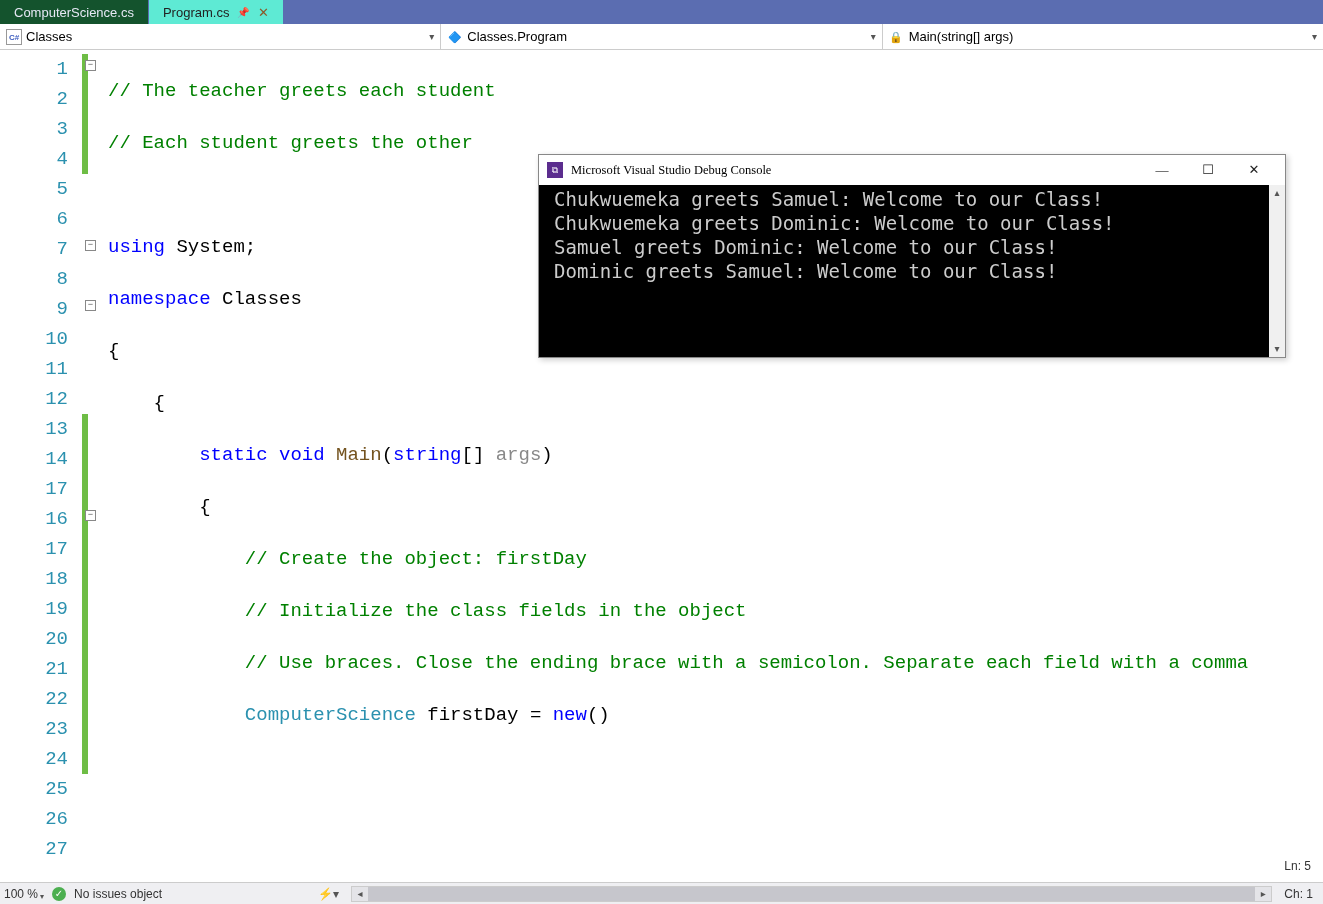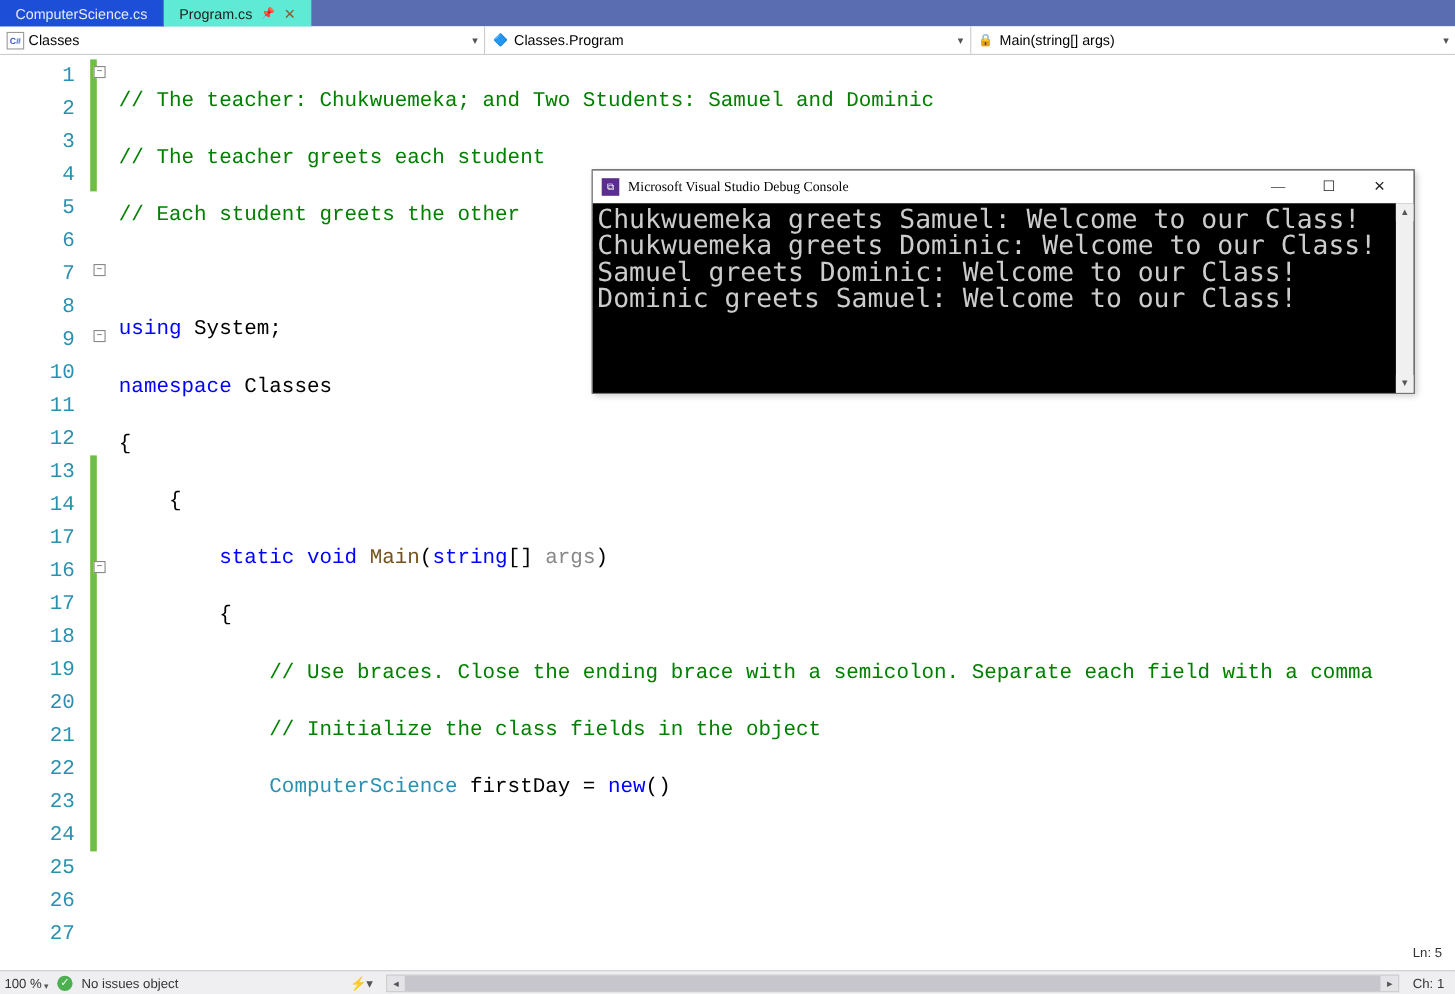--- a/index.html
+++ b/index.html
@@ -2,21 +2,21 @@
 <html><head>
 <meta charset="utf-8">
 <style>
 * { margin:0; padding:0; box-sizing:border-box; }
 body { font-family:"Segoe UI",Tahoma,sans-serif; font-size:13px; background:#fff; width:1323px; height:904px; overflow:hidden; position:relative; }
 
 
 .tab-bar { height:24px; background:#5b6db1; display:flex; align-items:stretch; }
 .tab { padding:0 14px; display:flex; align-items:center; color:#e6e8f5; font-size:13px; cursor:pointer; gap:8px; }
 .tab.active { background:#5eead4; color:#222; }
-.tab.inactive { background:#1d4ed8; border-right:1px solid #5b6db1; }
+.tab.inactive { background:#14532d; border-right:1px solid #5b6db1; }
 .tab .pin { font-size:10px; color:#555; }
 .tab .close { font-size:13px; color:#8a5a2a; }
 
 
 .nav-row { height:26px; background:#fff; border-bottom:1px solid #ccc; display:flex; align-items:center; }
 .nav-cell { flex:1; display:flex; align-items:center; padding:0 6px; border-right:1px solid #ccc; height:100%; position:relative; }
 .nav-cell:last-child { border-right:none; }
 .nav-icon { display:inline-block; width:16px; height:16px; margin-right:4px; font-size:11px; text-align:center; line-height:16px; }
 .nav-icon.cs { background:#fff; border:1px solid #999; color:#3b5bbf; font-size:8px; font-weight:bold; }
 .nav-icon.class { color:#d89c3c; }
@@ -40,21 +40,21 @@
 .c-method  { color:#74531f;text-align:center; }
 .c-param   { color:#888; }
 .c-text    { color:#000; }
 
 
 .console { position:absolute; top:154px; left:538px; width:748px; height:204px; background:#000; border:1px solid #888; box-shadow:2px 2px 6px rgba(0,0,0,.2); }
 .console .titlebar { height:30px; background:#fff; display:flex; align-items:center; padding:0 8px; color:#000; font-family:"Segoe UI"; font-size:12.5px; }
 .console .titlebar .vs-icon { width:16px; height:16px; background:#5b2d8e; color:#fff; font-size:9px; text-align:center; line-height:16px; margin-right:8px; }
 .console .titlebar .ctrls { margin-left:auto; display:flex; gap:0; }
 .console .titlebar .ctrl { width:46px; height:30px; display:flex; align-items:center; justify-content:center; font-size:13px; color:#222; }
-.console .body { position:absolute; top:30px; left:0; right:16px; bottom:0; background:#000; color:#ccc; font-family:Consolas,monospace; font-size:24px; line-height:24px; padding:2px 4px; white-space:pre; }
+.console .body { position:absolute; top:30px; left:0; right:16px; bottom:0; background:#000; color:#ccc; font-family:Consolas,monospace; font-size:19px; line-height:24px; padding:2px 15px; white-space:pre; }
 .console .scroll { position:absolute; top:30px; right:0; bottom:0; width:16px; background:#f0f0f0; }
 .console .scroll .up, .console .scroll .dn { height:16px; text-align:center; font-size:10px; color:#555; background:#f0f0f0; line-height:16px; }
 .console .scroll .dn { position:absolute; bottom:0; width:100%; }
 
 
 .status { position:absolute; bottom:0; left:0; right:0; height:22px; background:#efeff2; border-top:1px solid #ccc; display:flex; align-items:center; font-size:12px; color:#333; padding:0 4px; gap:8px; }
 .status .zoom-dd { display:flex; align-items:flex-end; gap:2px; }
 .status .zoom-dd .arr { font-size:8px; color:#555; }
 .status .ok-icon { width:14px; height:14px; border-radius:50%; background:#4caf50; color:#fff; font-size:10px; text-align:center; line-height:14px; }
 .status .lightning { color:#555; }
@@ -127,32 +127,32 @@
   </div>
   <div class="fold-col">
     <div class="mark-bar" style="top:4px;height:120px"></div>
     <div class="mark-bar" style="top:364px;height:360px"></div>
     <div class="fold-box" style="top:10px">−</div>
     <div class="fold-box" style="top:190px">−</div>
     <div class="fold-box" style="top:250px">−</div>
     <div class="fold-box" style="top:460px">−</div>
   </div>
   <div class="code">
-<div class="row"><span class="c-comment">// The teacher: Chukwuemeka; and Two Students: Samuel and Dominic</span></div>
 <div class="row"><span class="c-comment">// The teacher greets each student</span></div>
 <div class="row"><span class="c-comment">// Each student greets the other</span></div>
 <div class="row"> </div>
 <div class="row"><span class="c-keyword">using</span><span class="c-text"> System;</span></div>
 <div class="row"><span class="c-keyword">namespace</span><span class="c-text"> Classes</span></div>
 <div class="row"><span class="c-text">{</span></div>
 <div class="row">    <span class="c-text">{</span></div>
 <div class="row">        <span class="c-keyword">static </span><span class="c-keyword">void </span><span class="c-method">Main</span><span class="c-text">(</span><span class="c-keyword">string</span><span class="c-text">[] </span><span class="c-param">args</span><span class="c-text">)</span></div>
 <div class="row">        <span class="c-text">{</span></div>
+<div class="row">            <span class="c-comment">// Create the object: firstDay</span></div>
+<div class="row">            <span class="c-comment">// Initialize the class fields in the object</span></div>
 <div class="row">            <span class="c-comment">// Use braces. Close the ending brace with a semicolon. Separate each field with a comma</span></div>
-<div class="row">            <span class="c-comment">// Initialize the class fields in the object</span></div>
 <div class="row">            <span class="c-type">ComputerScience</span><span class="c-text"> firstDay = </span><span class="c-keyword">new</span><span class="c-text">()</span></div>
 
 
 
 
 
 
 
 
 

